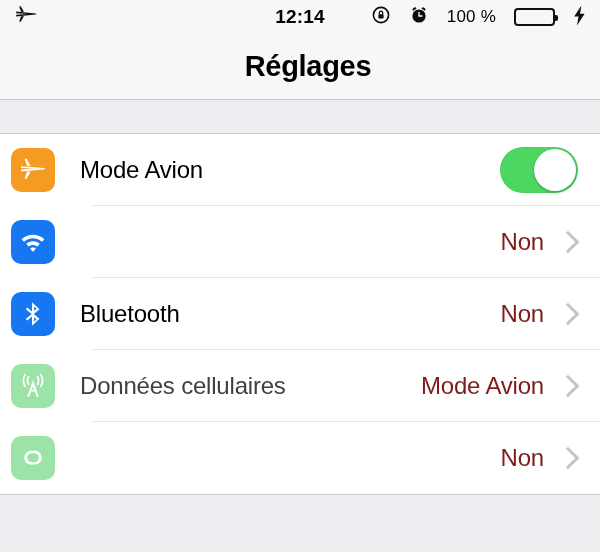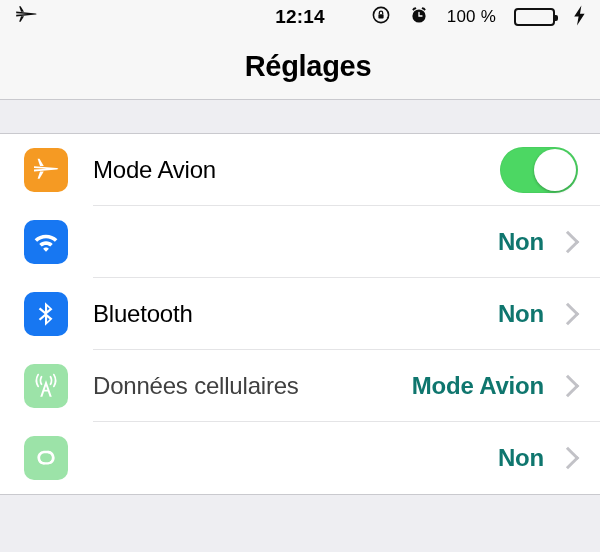--- a/index.html
+++ b/index.html
@@ -108,21 +108,21 @@
 
   
   .table-group {
     background: #ffffff;
     border-bottom: 1px solid #c9c9ce;
   }
   .row {
     height: 72px;
     display: flex;
     align-items: center;
-    padding-left: 24px;
+    padding-left: 11px;
     box-sizing: border-box;
     position: relative;
     background: #fff;
   }
   .row .sep {
     position: absolute;
     left: 93px;
     right: 0;
     bottom: 0;
     height: 1px;
@@ -151,25 +151,24 @@
     color: #404040;
   }
   .row-right {
     margin-left: auto;
     display: flex;
     align-items: center;
     padding-right: 18px;
   }
   .row-value {
     font-size: 24px;
-    color: #0f766e;
+    color: #7f1d1d;
     letter-spacing: -0.2px;
     margin-right: 16px;
     white-space: nowrap;
-    font-weight: bold;
   }
   .chevron {
     width: 13px;
     height: 13px;
     border-right: 3px solid #c2c2c7;
     border-top: 3px solid #c2c2c7;
     transform: rotate(45deg);
     margin-right: 6px;
   }
 

